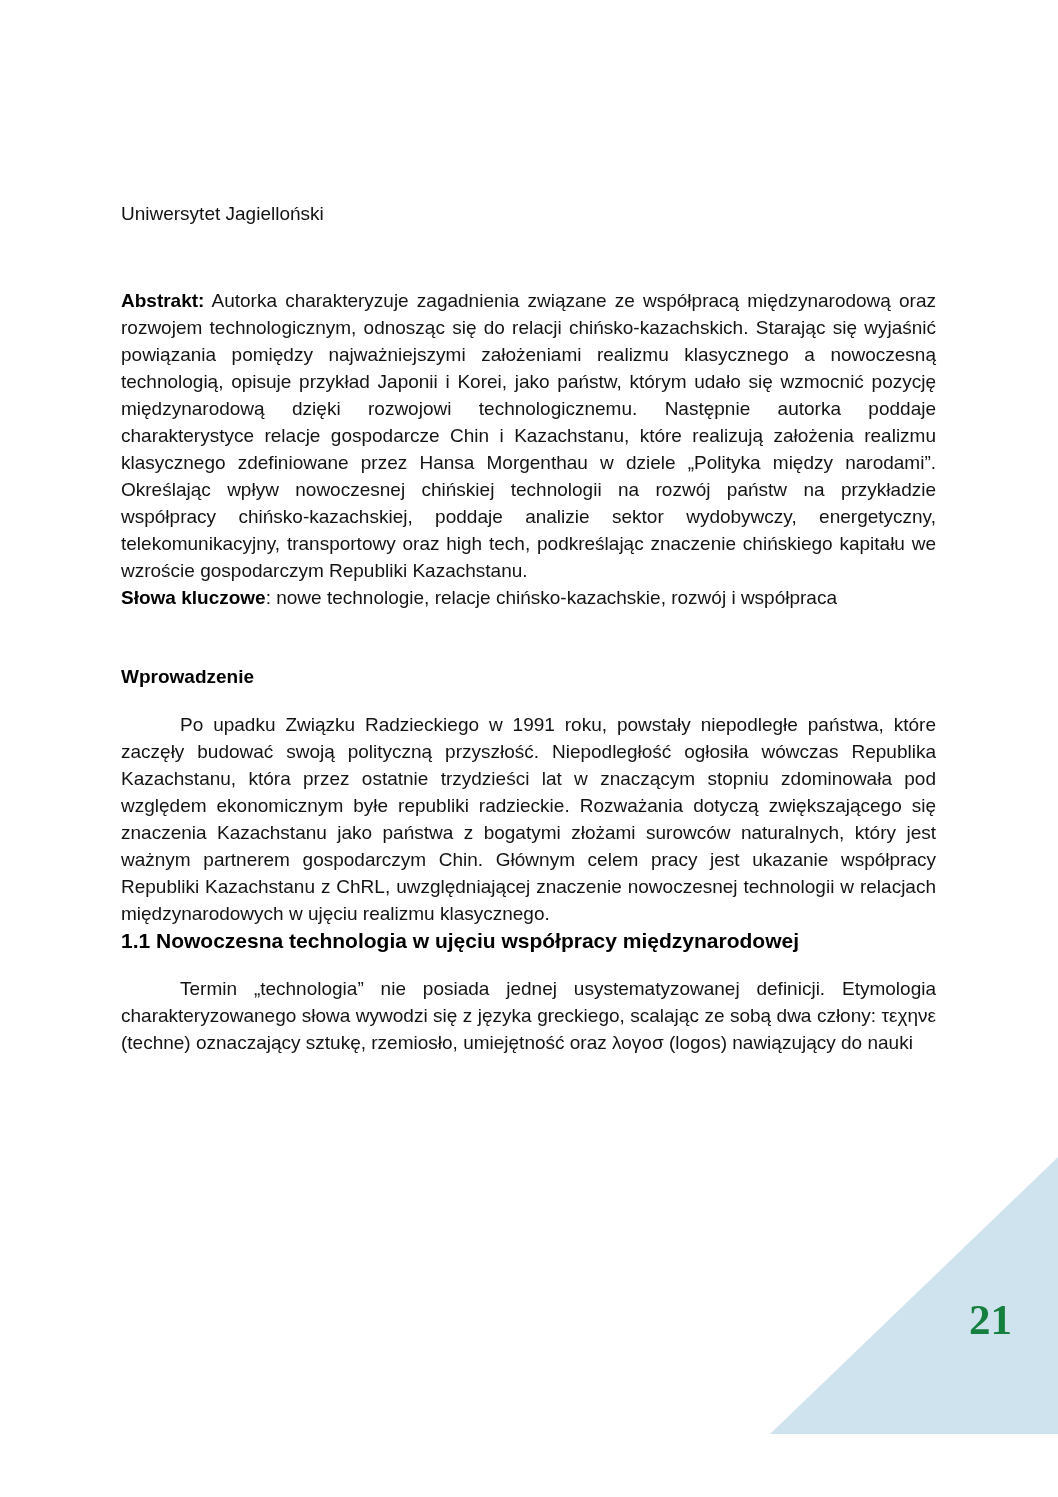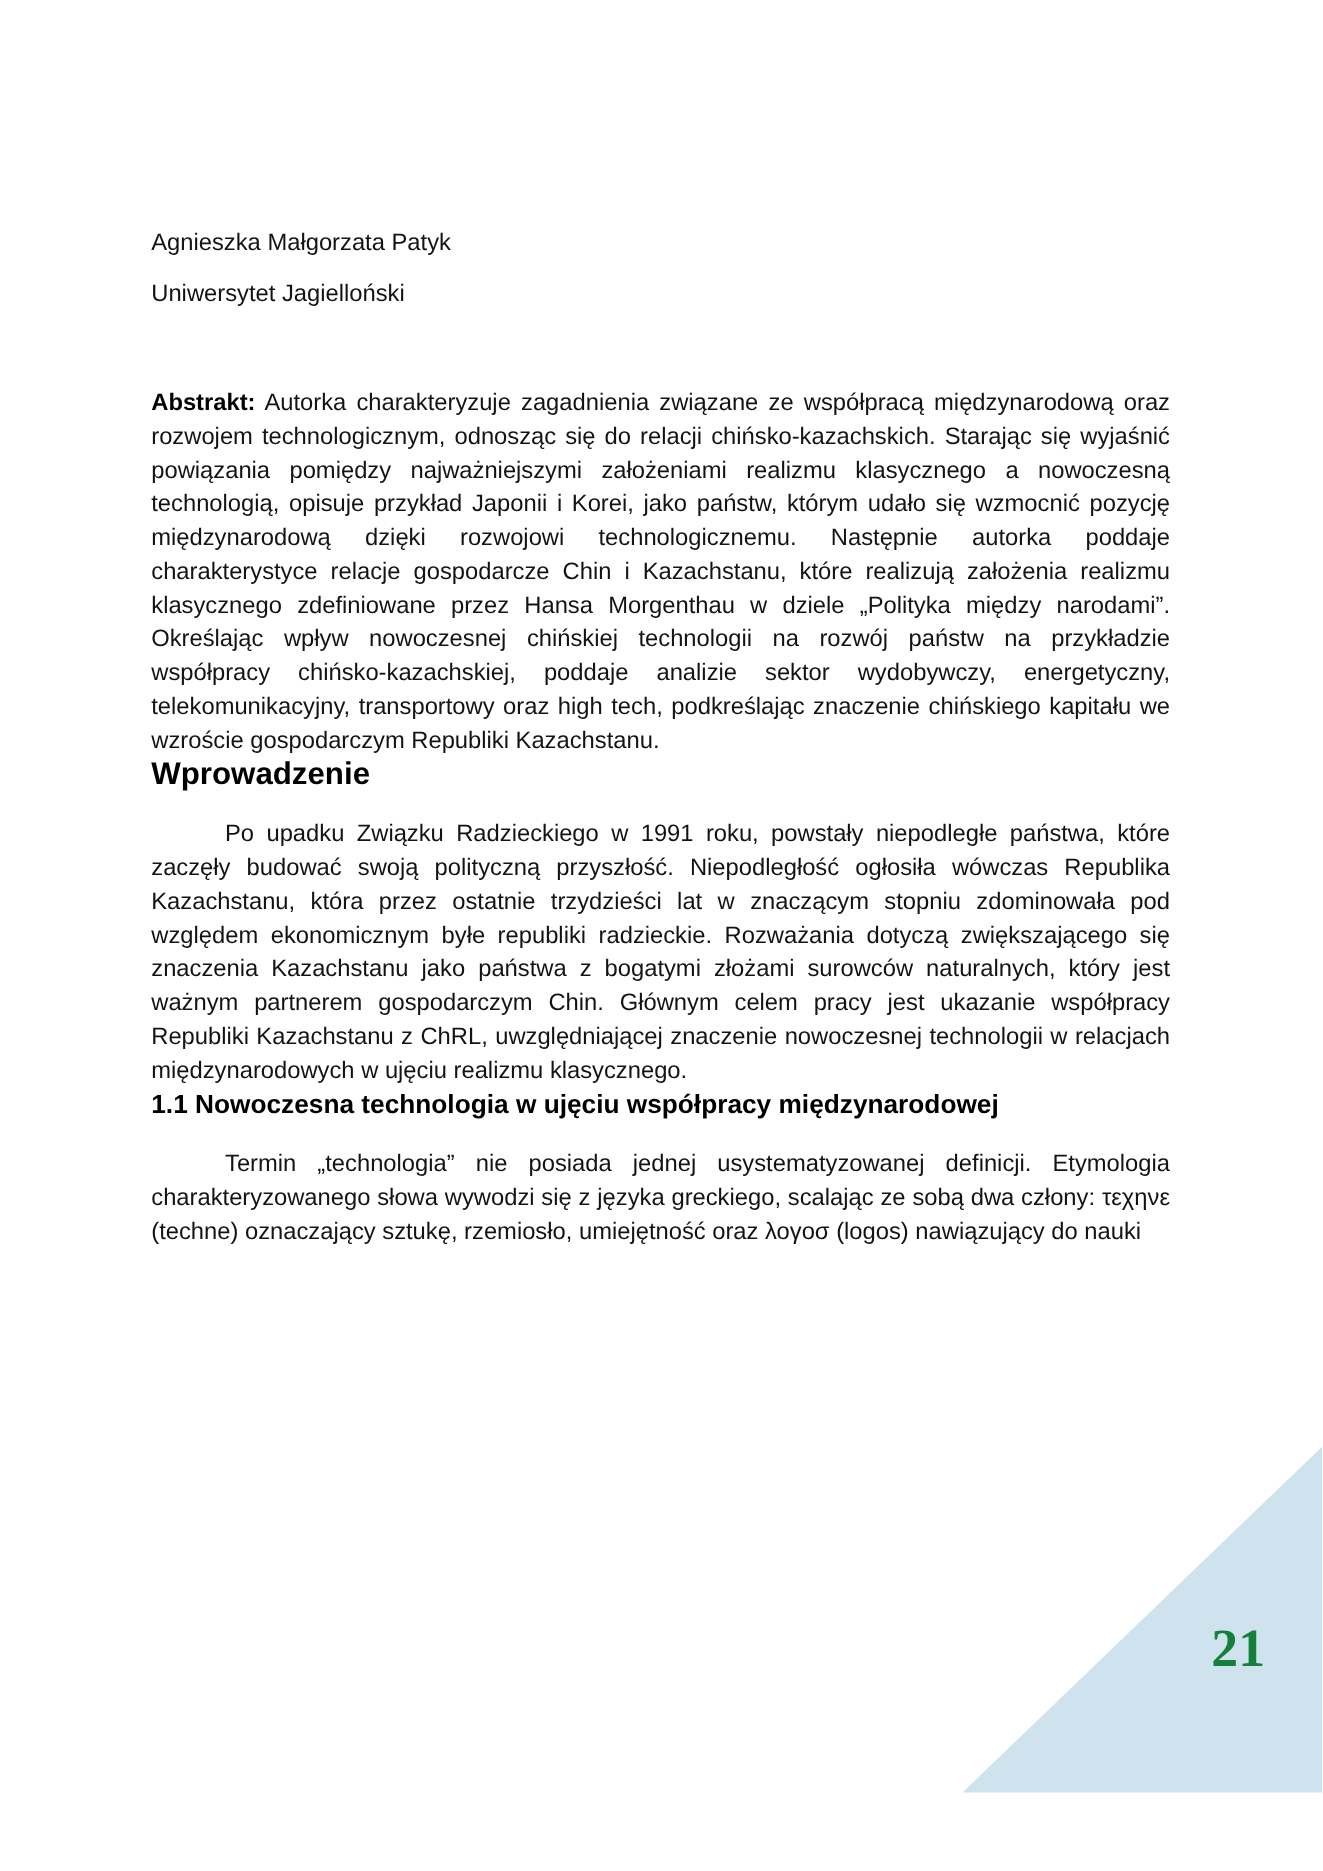--- a/index.html
+++ b/index.html
@@ -45,21 +45,22 @@
   .abstract-paragraph { margin-top: 62px !important; }
   .keywords-line { margin-top: 0 !important; text-align: left; }
   .bold { font-weight: bold; color: #000000; margin-top: 12px; }
   .italic { }
   .section-heading {
     margin: 0;
     font-weight: bold;
     color: #000000;
   }
   .h-wprowadzenie {
-    font-size: 25px;
+    margin-top: 52px;
+    font-size: 19px;
     line-height: 27px;
   }
   .h-section11 {
     font-size: 21px;
     line-height: 27px;
   }
   .indented { text-indent: 59px; }
   .intro-paragraph { margin-top: 21px !important; }
   .term-paragraph { margin-top: 21px !important; }
   .corner-decor {
@@ -87,26 +88,26 @@
 <div class="page">
 
   <svg class="corner-decor" viewBox="0 0 1058 1497" xmlns="http://www.w3.org/2000/svg" aria-hidden="true">
     <polygon points="770,1434 1058,1157 1058,1434" fill="#cfe3ee"></polygon>
   </svg>
 
   <div class="page-number">21</div>
 
   <div class="content">
 
-    <p class="author-line">Agnieszka Małgorzata Patyk</p>
     <p class="affiliation-line">Uniwersytet Jagielloński</p>
 
 
     <p class="body-text abstract-paragraph"><span class="bold">Abstrakt:</span><span> Autorka charakteryzuje zagadnienia związane ze współpracą międzynarodową oraz rozwojem technologicznym, odnosząc się do relacji chińsko-kazachskich. Starając się wyjaśnić powiązania pomiędzy najważniejszymi założeniami realizmu klasycznego a nowoczesną technologią, opisuje przykład Japonii i Korei, jako państw, którym udało się wzmocnić pozycję międzynarodową dzięki rozwojowi technologicznemu. Następnie autorka poddaje charakterystyce relacje gospodarcze Chin i Kazachstanu, które realizują założenia realizmu klasycznego zdefiniowane przez Hansa Morgenthau w dziele </span><span class="italic">„Polityka między narodami”.</span><span> Określając wpływ nowoczesnej chińskiej technologii na rozwój państw na przykładzie współpracy chińsko-kazachskiej, poddaje analizie sektor wydobywczy, energetyczny, telekomunikacyjny, transportowy oraz </span><span class="italic">high tech</span><span>, podkreślając znaczenie chińskiego kapitału we wzroście gospodarczym Republiki Kazachstanu.</span></p>
 
+    <p class="body-text keywords-line"><span class="bold">Słowa kluczowe</span><span>: nowe technologie, relacje chińsko-kazachskie, rozwój i współpraca</span></p>
 
     <h2 class="section-heading h-wprowadzenie">Wprowadzenie</h2>
 
     <p class="body-text indented intro-paragraph">Po upadku Związku Radzieckiego w 1991 roku, powstały niepodległe państwa, które zaczęły budować swoją polityczną przyszłość. Niepodległość ogłosiła wówczas Republika Kazachstanu, która przez ostatnie trzydzieści lat w znaczącym stopniu zdominowała pod względem ekonomicznym byłe republiki radzieckie. Rozważania dotyczą zwiększającego się znaczenia Kazachstanu jako państwa z bogatymi złożami surowców naturalnych, który jest ważnym partnerem gospodarczym Chin. Głównym celem pracy jest ukazanie współpracy Republiki Kazachstanu z ChRL, uwzględniającej znaczenie nowoczesnej technologii w relacjach międzynarodowych w ujęciu realizmu klasycznego.</p>
 
     <h3 class="section-heading h-section11">1.1 Nowoczesna technologia w ujęciu współpracy międzynarodowej</h3>
 
     <p class="body-text indented term-paragraph"><span>Termin „technologia” nie posiada jednej usystematyzowanej definicji. Etymologia charakteryzowanego słowa wywodzi się z języka greckiego, scalając ze sobą dwa człony: </span><span class="italic">τεχηνε</span><span> (techne) oznaczający sztukę, rzemiosło, umiejętność oraz </span><span class="italic">λογοσ</span><span> (logos) nawiązujący do nauki</span></p>
 
   </div>

